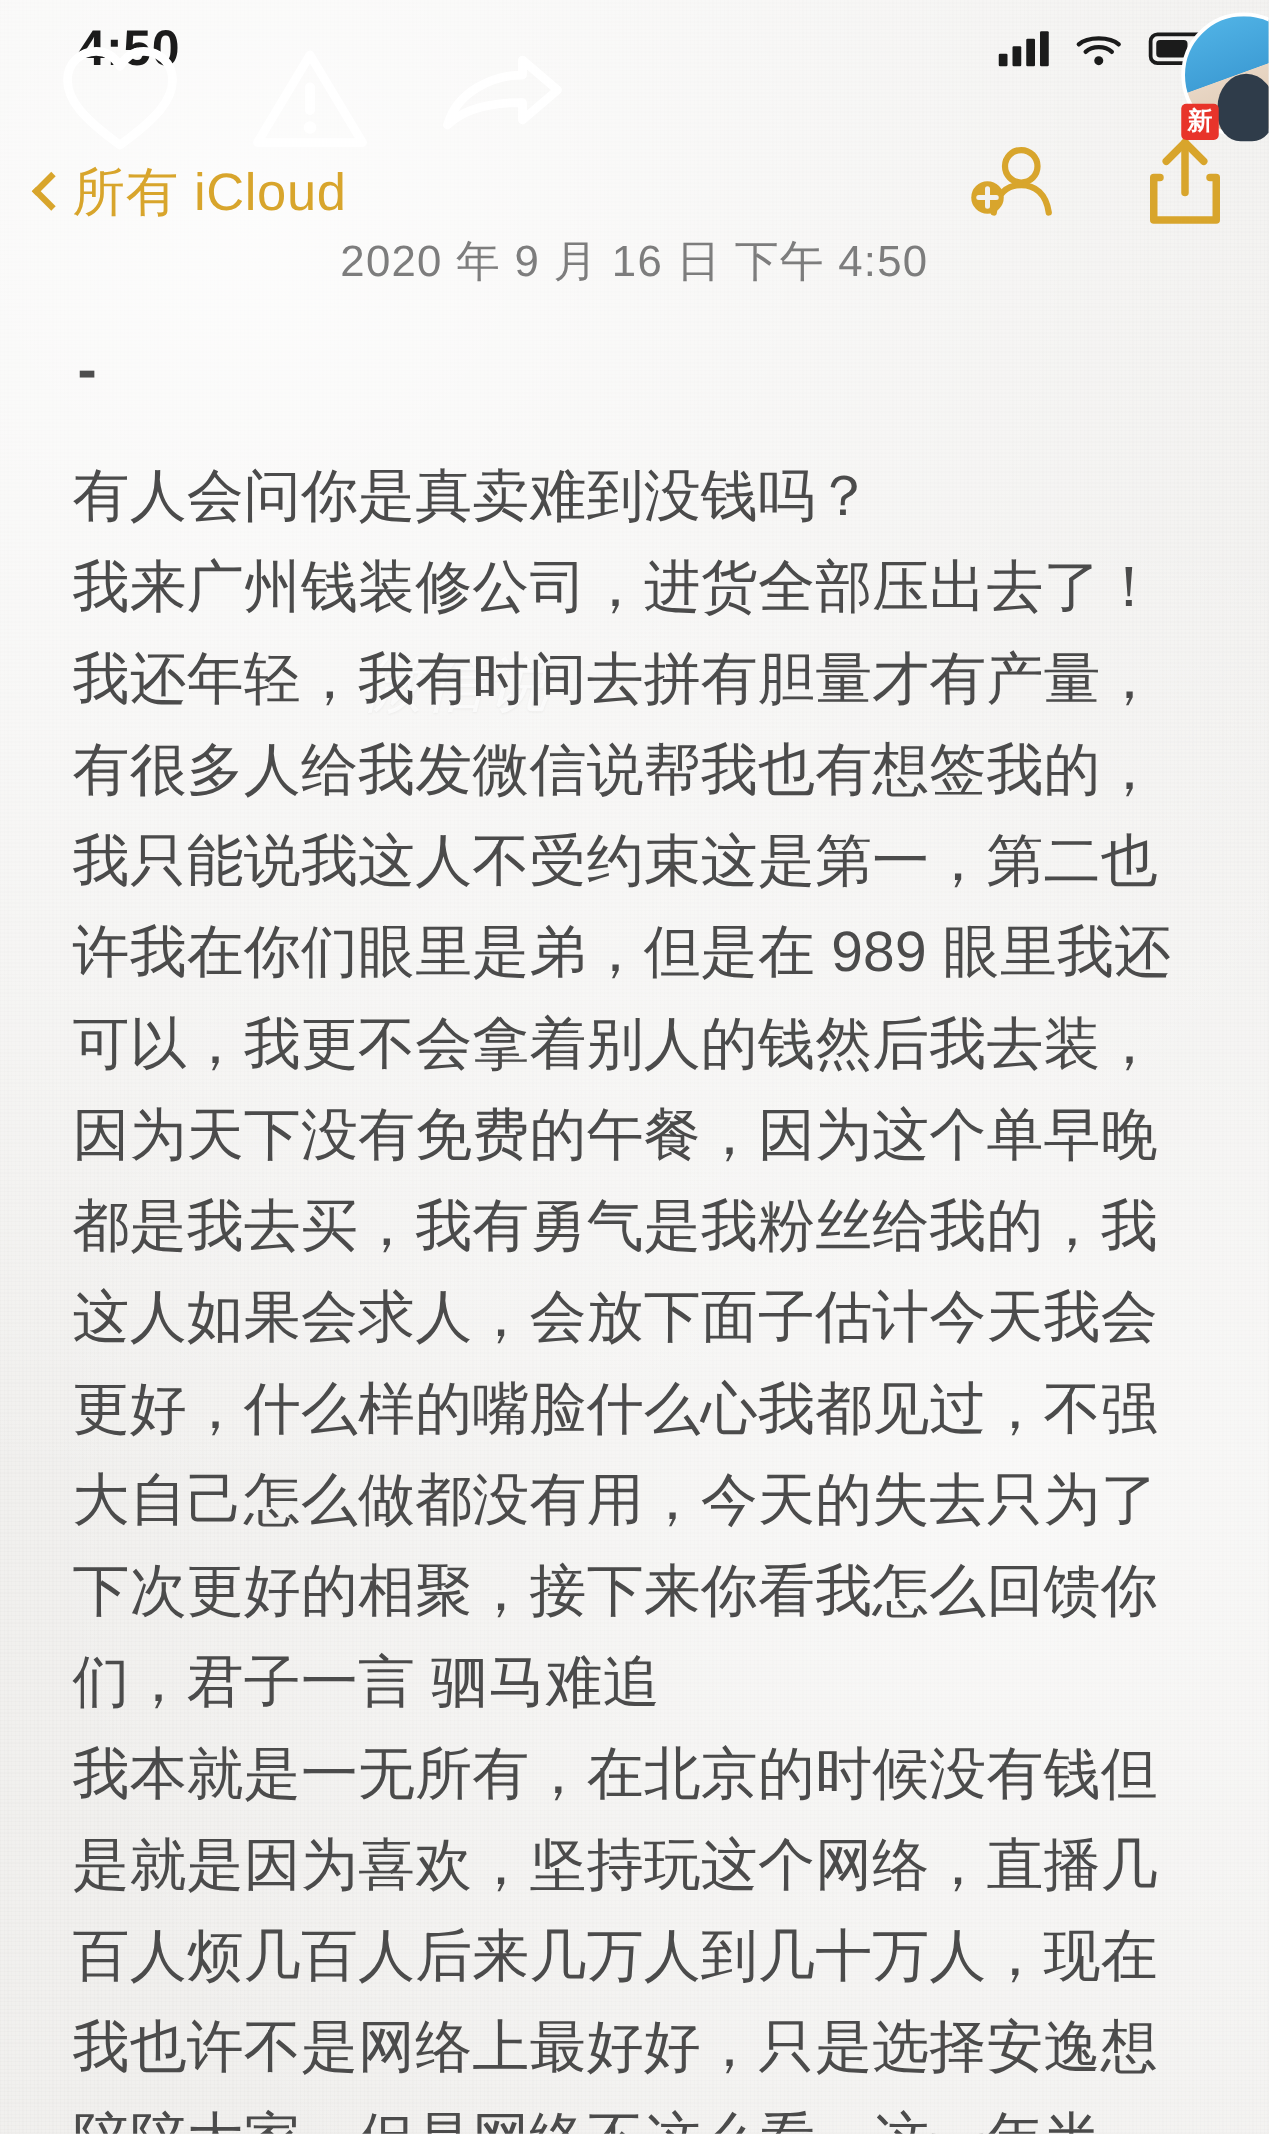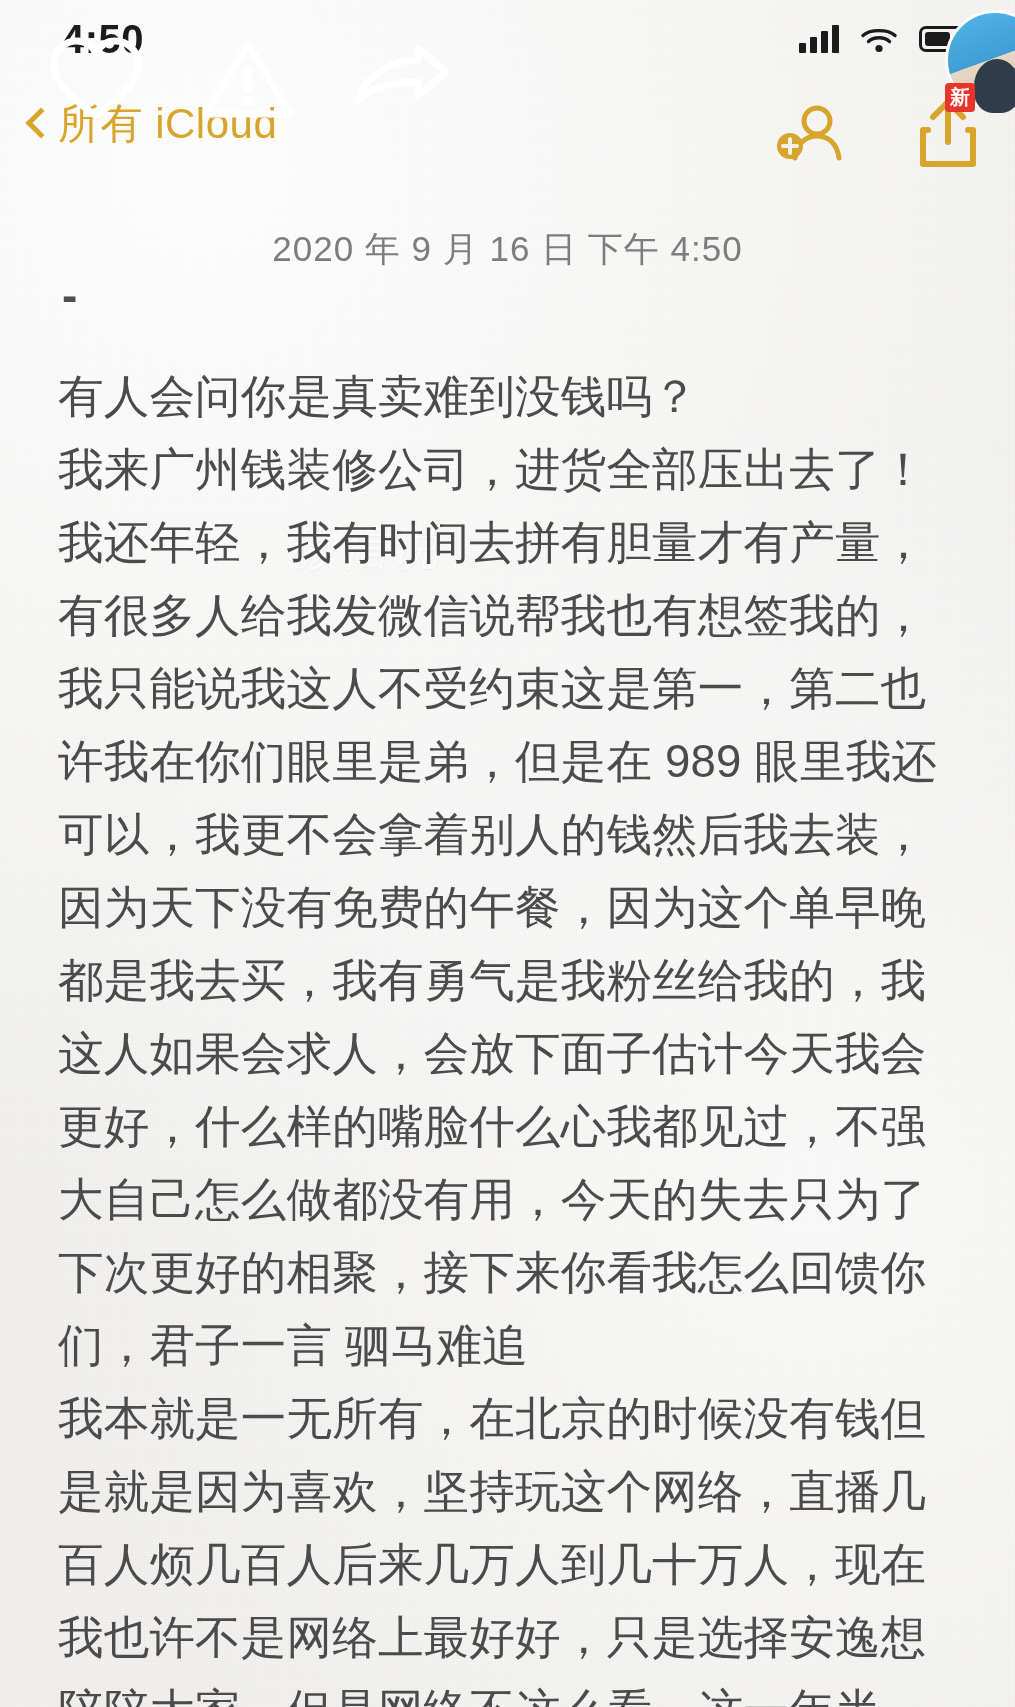--- a/index.html
+++ b/index.html
@@ -147,21 +147,21 @@
     font-weight: bold;
   }
 
   
   .nav-bar {
     position: absolute;
     top: 96px; left: 0;
     width: 1015px;
     height: 86px;
     display: flex;
-    align-items: flex-start;
+    align-items: flex-end;
     justify-content: space-between;
     padding: 0 36px 0 26px;
     z-index: 5;
   }
   .nav-back {
     display: flex;
     align-items: center;
     gap: 10px;
     color: #d8a52c;
     cursor: pointer;
@@ -195,21 +195,20 @@
   .note-date {
     position: absolute;
     top: 186px;
     left: 0;
     width: 1015px;
     text-align: center;
     font-size: 35px;
     color: #7d7d7d;
     letter-spacing: 1px;
     z-index: 4;
-    margin-top: 40px;
   }
 
   .note-bullet {
     position: absolute;
     top: 272px;
     left: 62px;
     font-size: 46px;
     color: #4e4e4e;
     font-weight: bold;
     line-height: 1;

